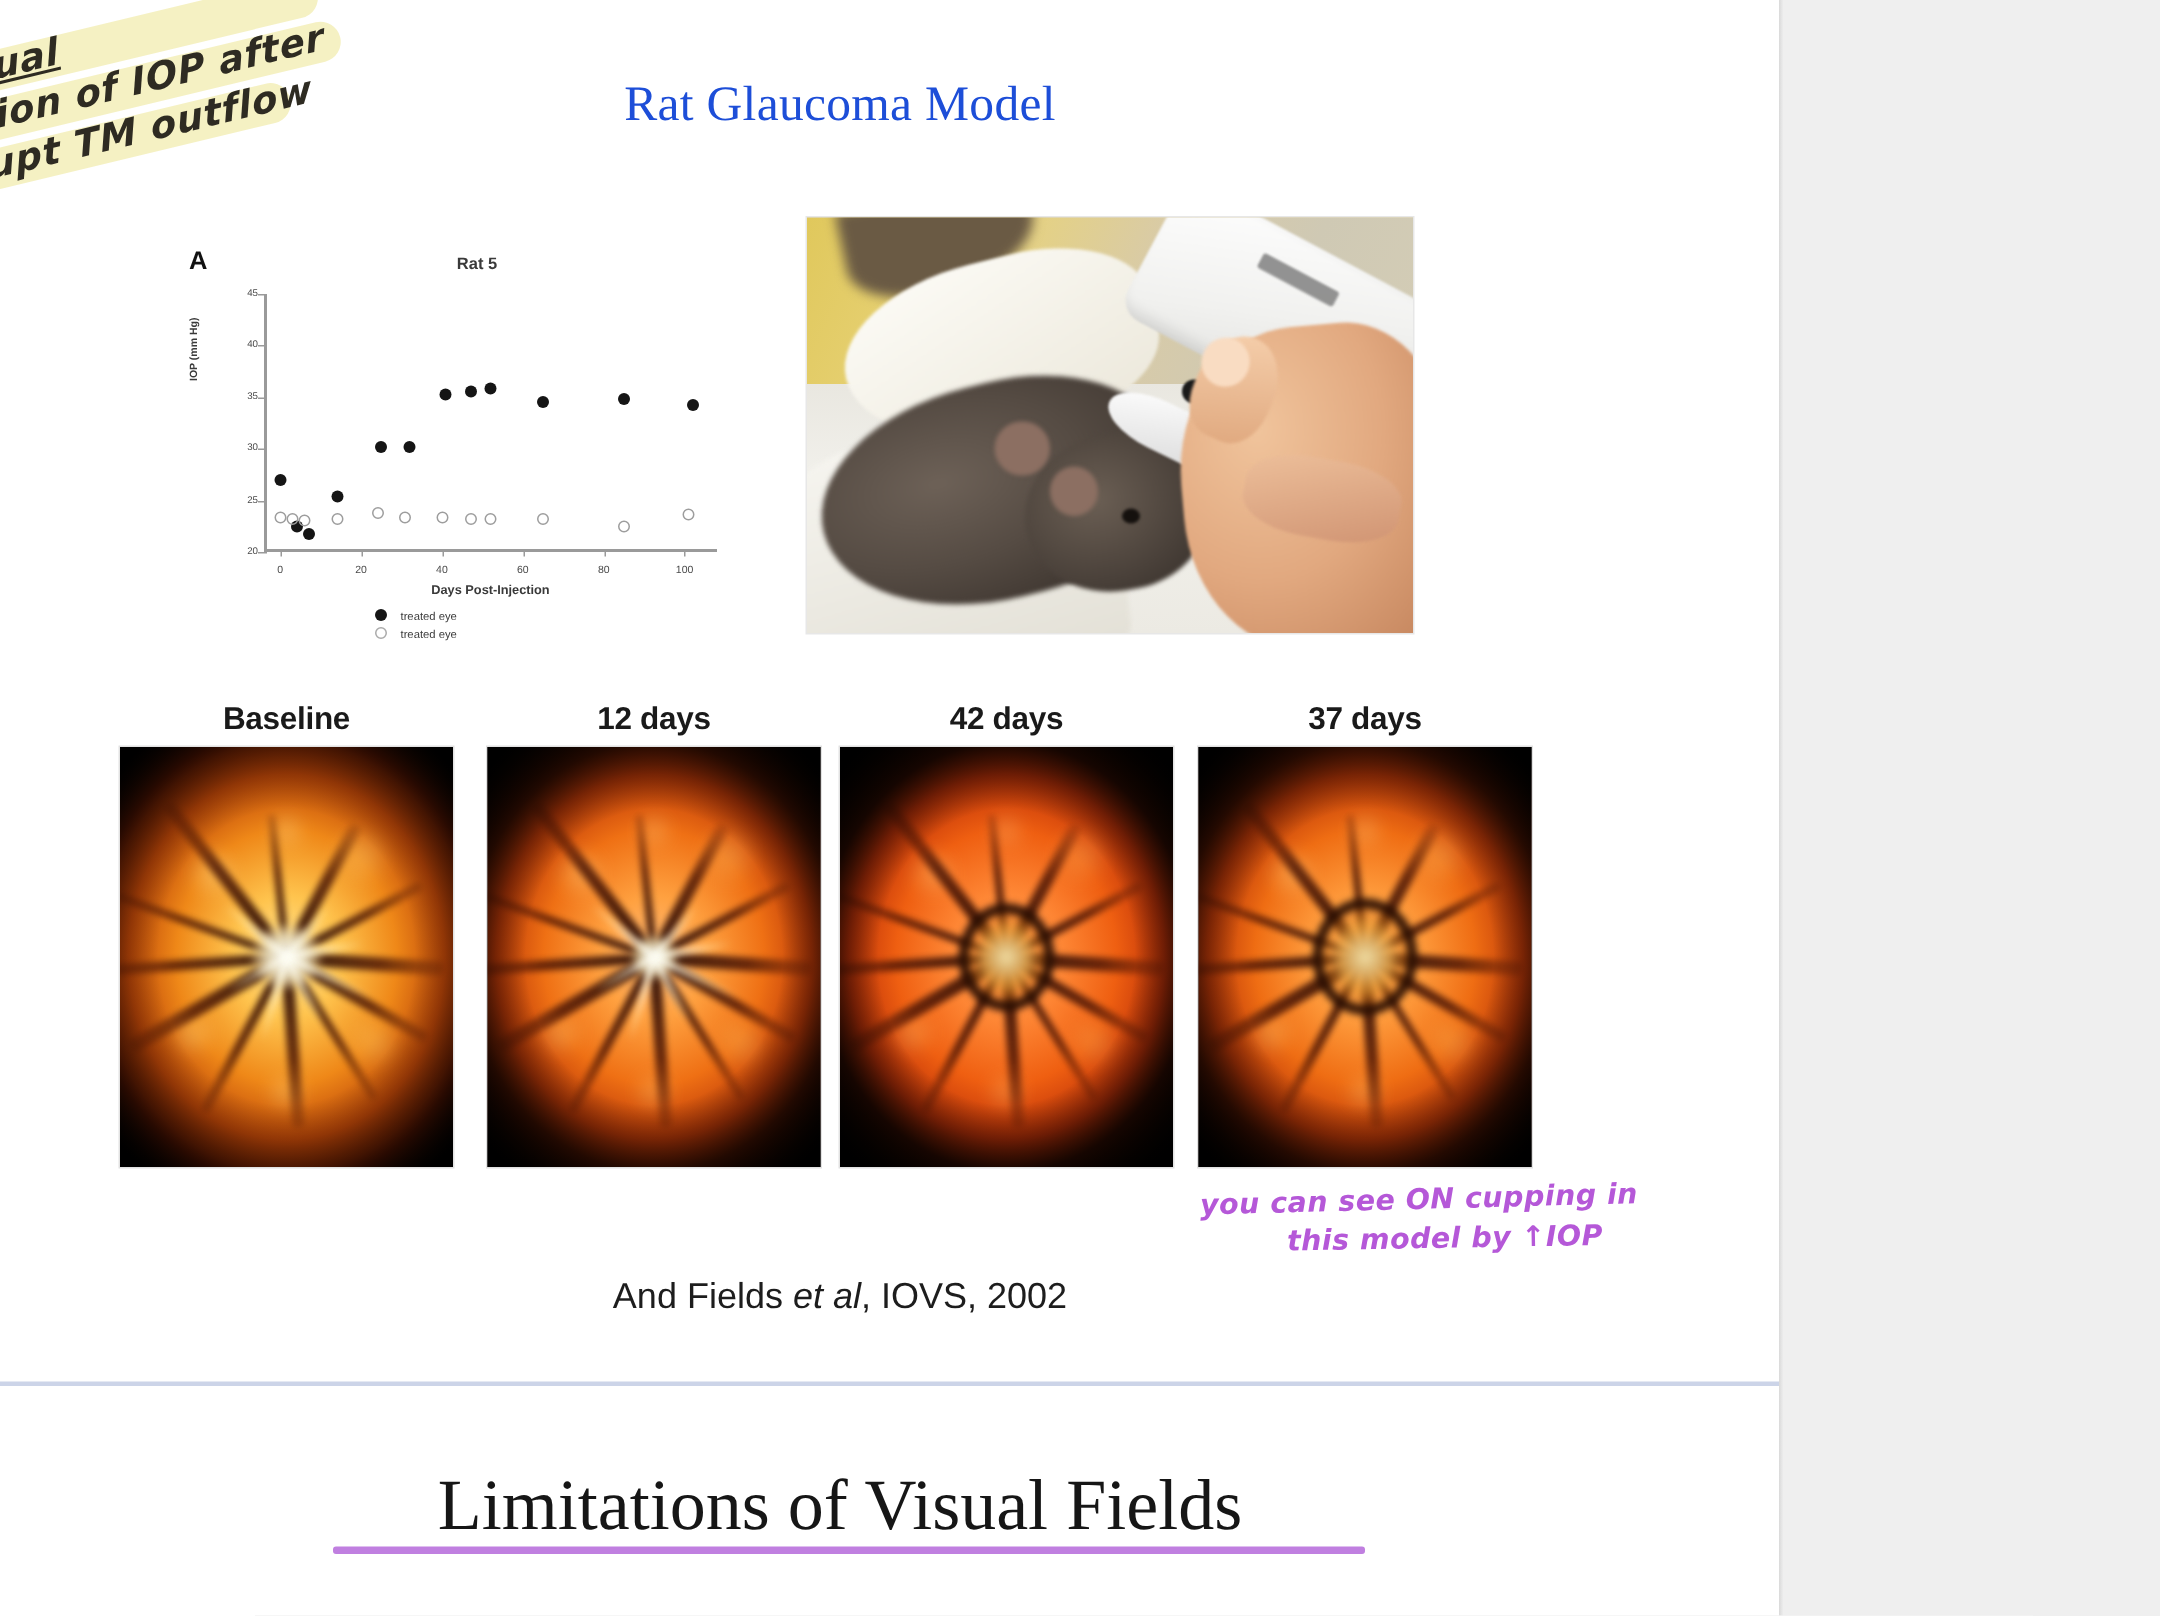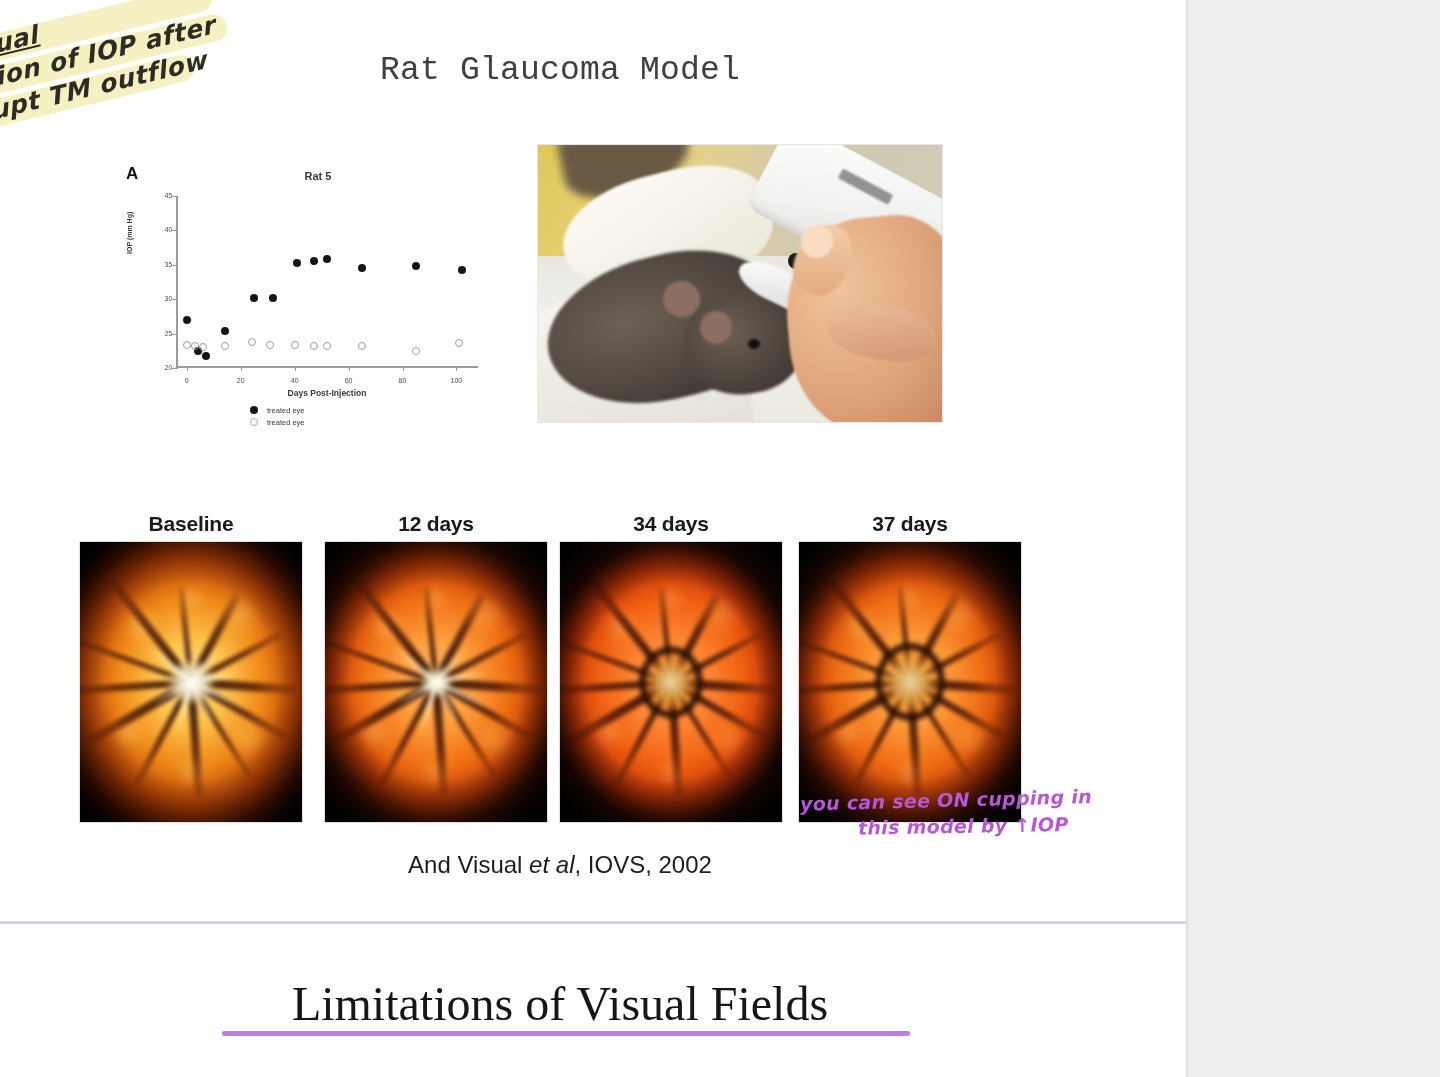--- a/index.html
+++ b/index.html
@@ -35,23 +35,23 @@
     background: linear-gradient(to right,#d9d9d9,#efefef);
   }
 
   
   #slide1 { position: absolute; left:0; top:0; width:1186px; height:922px; }
 
   #slide-title {
     position: absolute;
     left: 0; top: 52px; width: 1120px;
     text-align: center;
-    font-family: Liberation Mono, monospace;
+    font-family: Liberation Serif, serif;
     font-size: 33px;
-    color: #404040;
+    color: #1d4ed8;
     letter-spacing: .2px;
   }
 
   
   #hand-note {
     position: absolute;
     left: -34px; top: 18px;
     width: 270px; height: 130px;
     transform: rotate(-13.5deg);
     transform-origin: left top;
@@ -199,21 +199,21 @@
       background: linear-gradient(160deg,#f6d0ad,#dfa77d); border-radius:50% 50% 40% 40%;
       transform: rotate(24deg); filter: blur(1px); }
   #rp-finger2 { left:72%; top:58%; width:26%; height:19%;
       background: linear-gradient(160deg,#eec19c,#cf9271); border-radius:40%;
       transform: rotate(10deg); filter: blur(1.2px); }
   #rp-thumbnail { left:65%; top:29%; width:8%; height:12%;
       background:#f9dcc2; border-radius:50%; transform:rotate(22deg); filter: blur(.9px); }
 
   
   #fundus-row { position: absolute; left: 80px; top: 468px; width: 944px; height: 320px; }
-  .fundus-cell { position: absolute; top: 0; width: 222px; margin-top: 44px; }
+  .fundus-cell { position: absolute; top: 0; width: 222px; }
   .fundus-label {
     text-align: center; font-size: 21px; font-weight: 700; color: #1a1a1a;
     margin-bottom: 6px; letter-spacing: -.2px;
   }
   .fundus-img {
     position: relative; width: 222px; height: 280px;
     background: #000; overflow: hidden;
     box-shadow: 0 0 0 1px #e2e2e2;
   }
   .fundus-img .glow { position: absolute; inset: 0; }
@@ -452,21 +452,21 @@
               <div class="vessel" style="width: 53px; height: 4px; margin-top: -2px; transform: rotate(-10deg); background: linear-gradient(to right, rgba(255, 255, 245, 0.95), rgba(255, 240, 190, 0.35) 70%, transparent);"></div>
               <div class="vessel" style="width: 62px; height: 4px; margin-top: -2px; transform: rotate(26deg); background: linear-gradient(to right, rgba(255, 255, 245, 0.95), rgba(255, 240, 190, 0.35) 70%, transparent);"></div>
               <div class="vessel" style="width: 49px; height: 4px; margin-top: -2px; transform: rotate(62deg); background: linear-gradient(to right, rgba(255, 255, 245, 0.95), rgba(255, 240, 190, 0.35) 70%, transparent);"></div>
               <div class="vessel" style="width: 58px; height: 4px; margin-top: -2px; transform: rotate(106deg); background: linear-gradient(to right, rgba(255, 255, 245, 0.95), rgba(255, 240, 190, 0.35) 70%, transparent);"></div>
               <div class="vessel" style="width: 45px; height: 4px; margin-top: -2px; transform: rotate(150deg); background: linear-gradient(to right, rgba(255, 255, 245, 0.95), rgba(255, 240, 190, 0.35) 70%, transparent);"></div>
               <div class="vessel" style="width: 54px; height: 4px; margin-top: -2px; transform: rotate(-140deg); background: linear-gradient(to right, rgba(255, 255, 245, 0.95), rgba(255, 240, 190, 0.35) 70%, transparent);"></div>
               <div class="glow" style="background: radial-gradient(70% 64%, transparent 55%, rgba(0, 0, 0, 0.72) 80%, rgb(0, 0, 0) 100%);"></div>
             </div>
           </div>
           <div class="fundus-cell" style="left: 480px;">
-            <div class="fundus-label">34 days</div>
+            <div class="fundus-label">42 days</div>
             <div class="fundus-img">
               <div class="glow" style="background: radial-gradient(72% 66%, rgb(255, 160, 105) 0%, rgb(255, 137, 55) 22%, rgb(239, 95, 17) 46%, rgb(188, 49, 8) 66%, rgb(96, 24, 2) 82%, rgb(8, 3, 1) 100%);"></div>
               <div class="glow" style="background: radial-gradient(26px at 28% 30%, rgba(255, 236, 160, 0.55), transparent 70%), radial-gradient(30px at 72% 26%, rgba(255, 226, 140, 0.45), transparent 70%), radial-gradient(24px at 22% 68%, rgba(255, 232, 150, 0.5), transparent 70%), radial-gradient(28px at 76% 70%, rgba(255, 222, 130, 0.45), transparent 70%), radial-gradient(20px at 50% 20%, rgba(255, 240, 175, 0.4), transparent 70%), radial-gradient(22px at 50% 82%, rgba(255, 230, 150, 0.45), transparent 70%); filter: blur(5px); opacity: 0.585;"></div>
               <div class="vessel" style="width: 96px; height: 5px; margin-top: -2.5px; transform: rotate(-96deg); background: linear-gradient(to right, rgba(40, 10, 2, 0.92), rgba(70, 18, 4, 0.8) 60%, rgba(90, 26, 6, 0.25));"></div>
               <div class="vessel" style="width: 99px; height: 8px; margin-top: -4px; transform: rotate(-62deg); background: linear-gradient(to right, rgba(40, 10, 2, 0.92), rgba(70, 18, 4, 0.8) 60%, rgba(90, 26, 6, 0.25));"></div>
               <div class="vessel" style="width: 102px; height: 6px; margin-top: -3px; transform: rotate(-28deg); background: linear-gradient(to right, rgba(40, 10, 2, 0.92), rgba(70, 18, 4, 0.8) 60%, rgba(90, 26, 6, 0.25));"></div>
               <div class="vessel" style="width: 105px; height: 9px; margin-top: -4.5px; transform: rotate(4deg); background: linear-gradient(to right, rgba(40, 10, 2, 0.92), rgba(70, 18, 4, 0.8) 60%, rgba(90, 26, 6, 0.25));"></div>
               <div class="vessel" style="width: 108px; height: 7px; margin-top: -3.5px; transform: rotate(30deg); background: linear-gradient(to right, rgba(40, 10, 2, 0.92), rgba(70, 18, 4, 0.8) 60%, rgba(90, 26, 6, 0.25));"></div>
               <div class="vessel" style="width: 111px; height: 5px; margin-top: -2.5px; transform: rotate(58deg); background: linear-gradient(to right, rgba(40, 10, 2, 0.92), rgba(70, 18, 4, 0.8) 60%, rgba(90, 26, 6, 0.25));"></div>
               <div class="vessel" style="width: 114px; height: 8px; margin-top: -4px; transform: rotate(86deg); background: linear-gradient(to right, rgba(40, 10, 2, 0.92), rgba(70, 18, 4, 0.8) 60%, rgba(90, 26, 6, 0.25));"></div>
@@ -504,21 +504,21 @@
           </div>
         </div>
 
       <div id="purple-note">
         <span class="pl1">you can see ON cupping in</span>
         <span class="pl2">this model by ↑IOP</span>
       </div>
 
       <div id="citation">
         <div>
-          <span>And Visual </span><em>et al</em><span>, IOVS, 2002</span>
+          <span>And Fields </span><em>et al</em><span>, IOVS, 2002</span>
         </div>
       </div>
     </div>
 
     <div id="divider"></div>
 
     <div id="slide2">
       <div id="slide2-title">Limitations of Visual Fields</div>
       <div id="slide2-underline"></div>
     </div>

